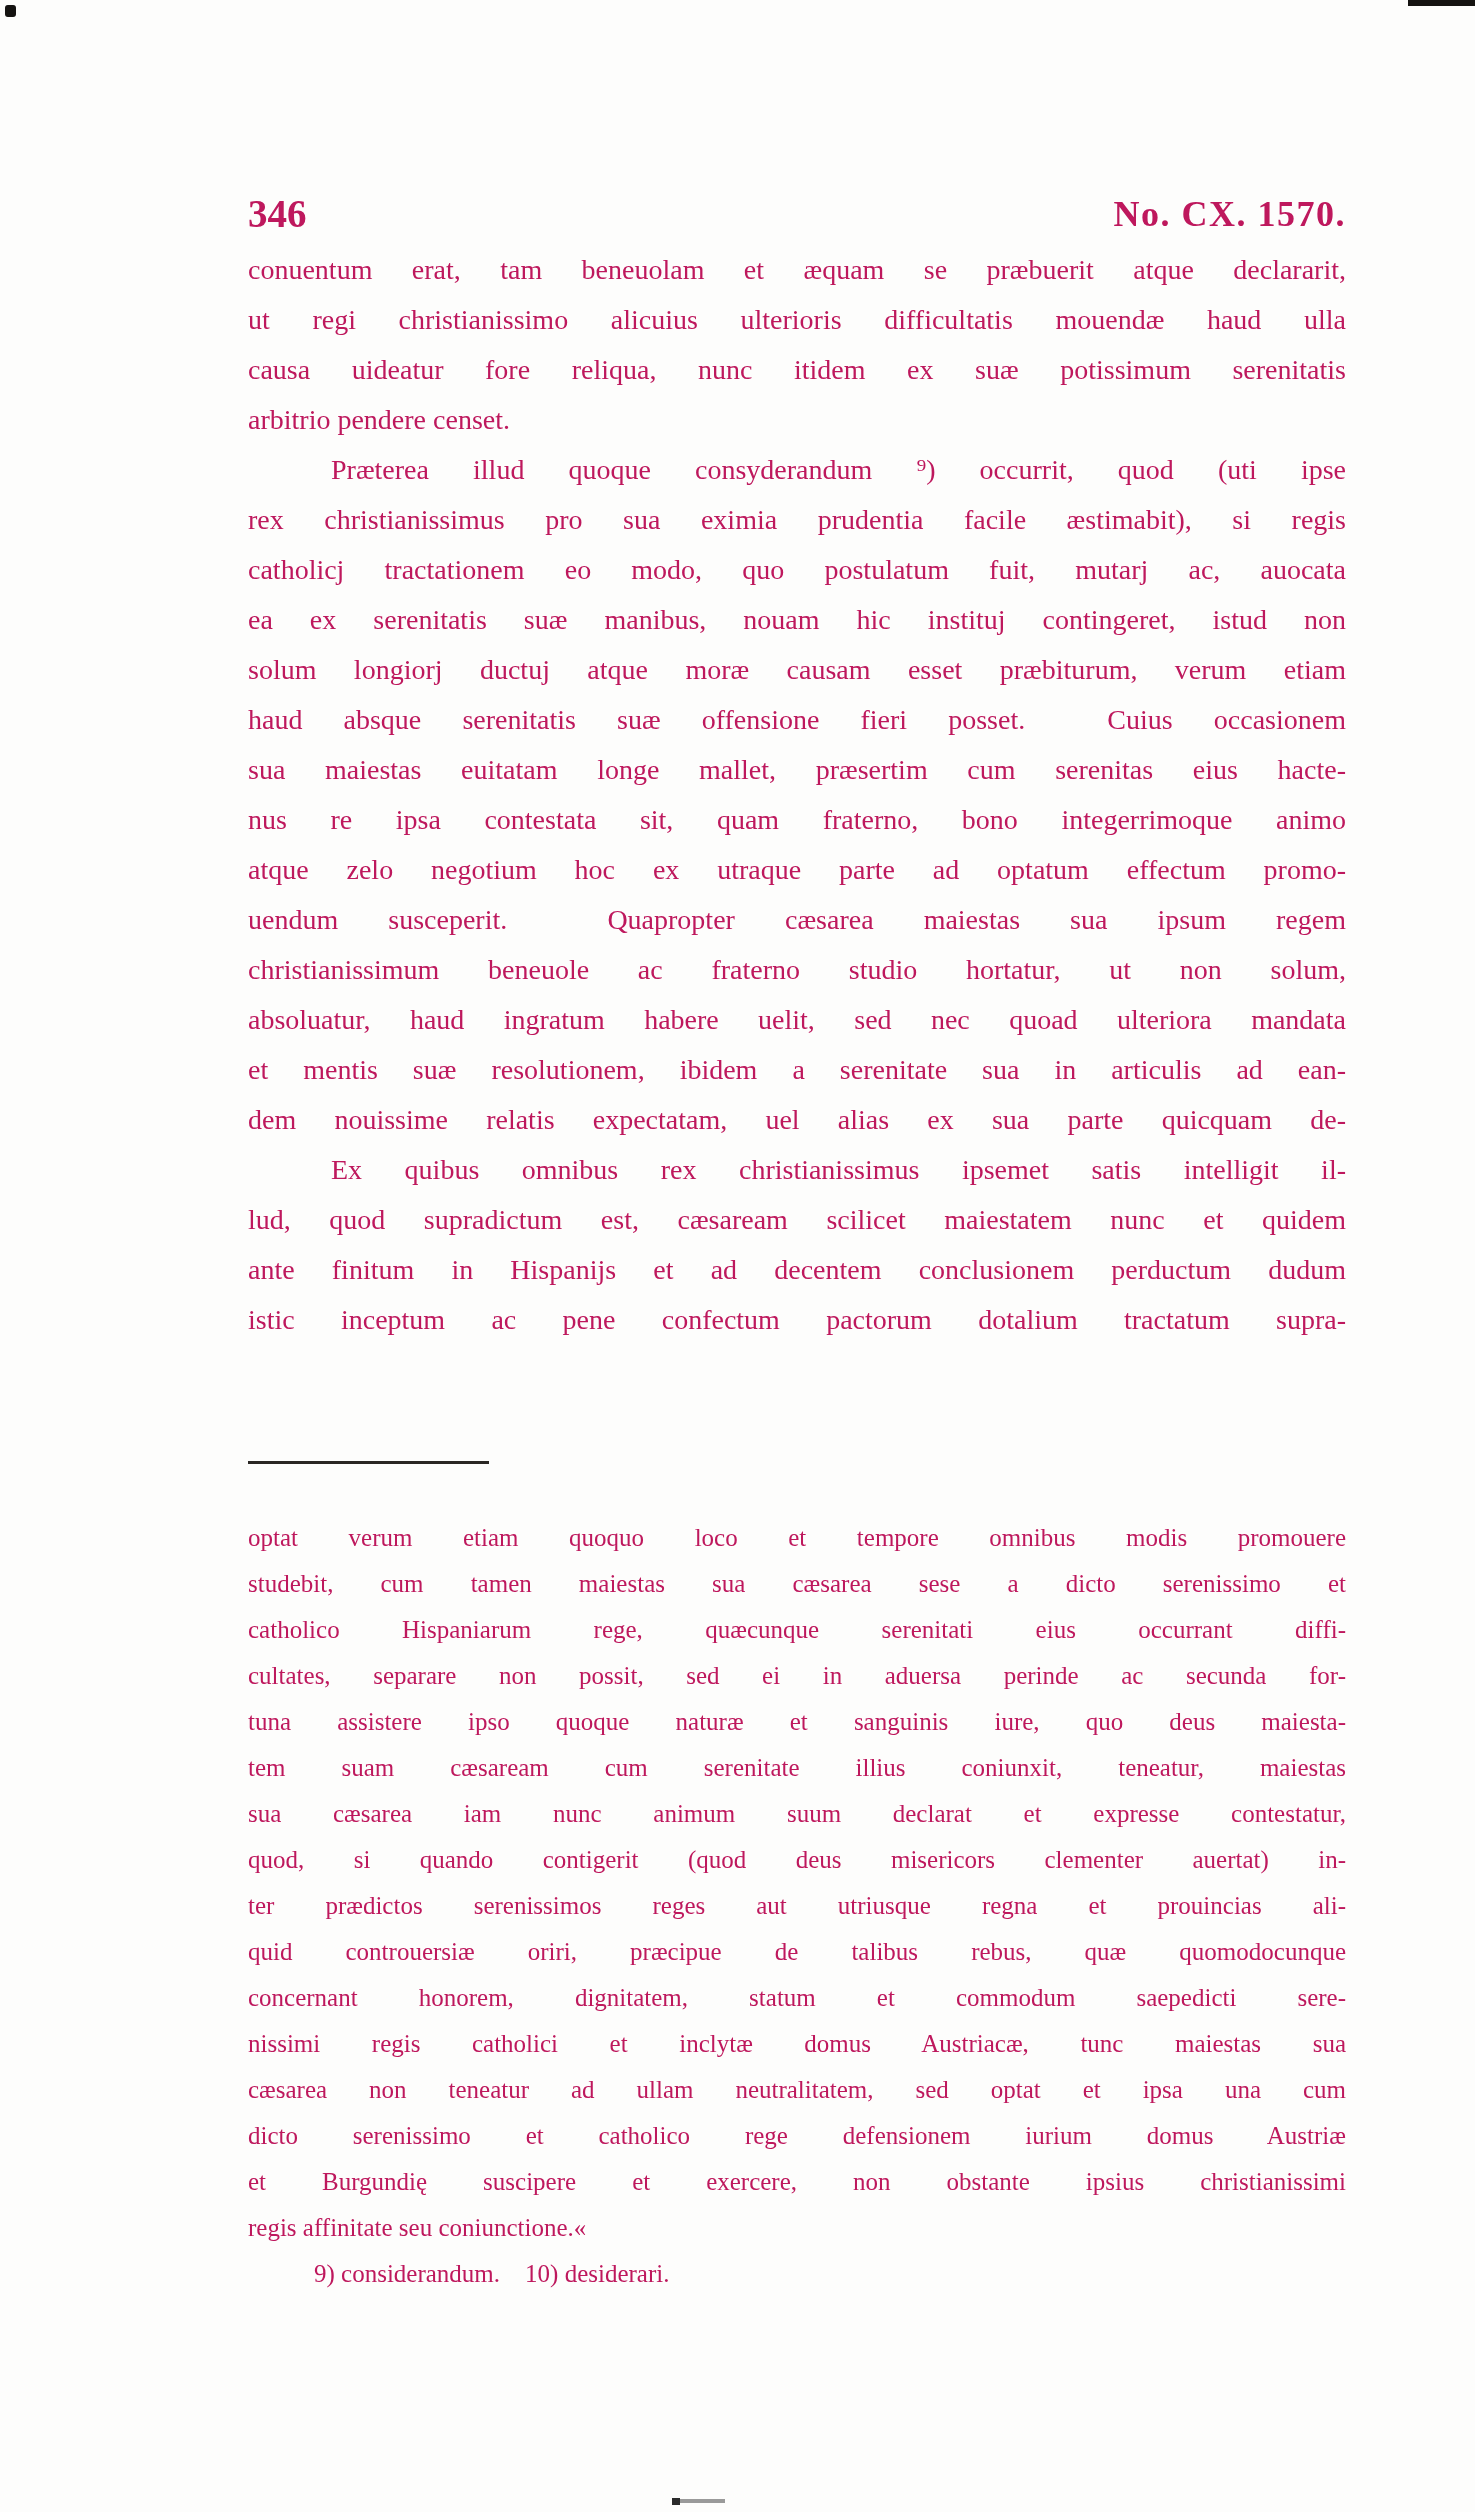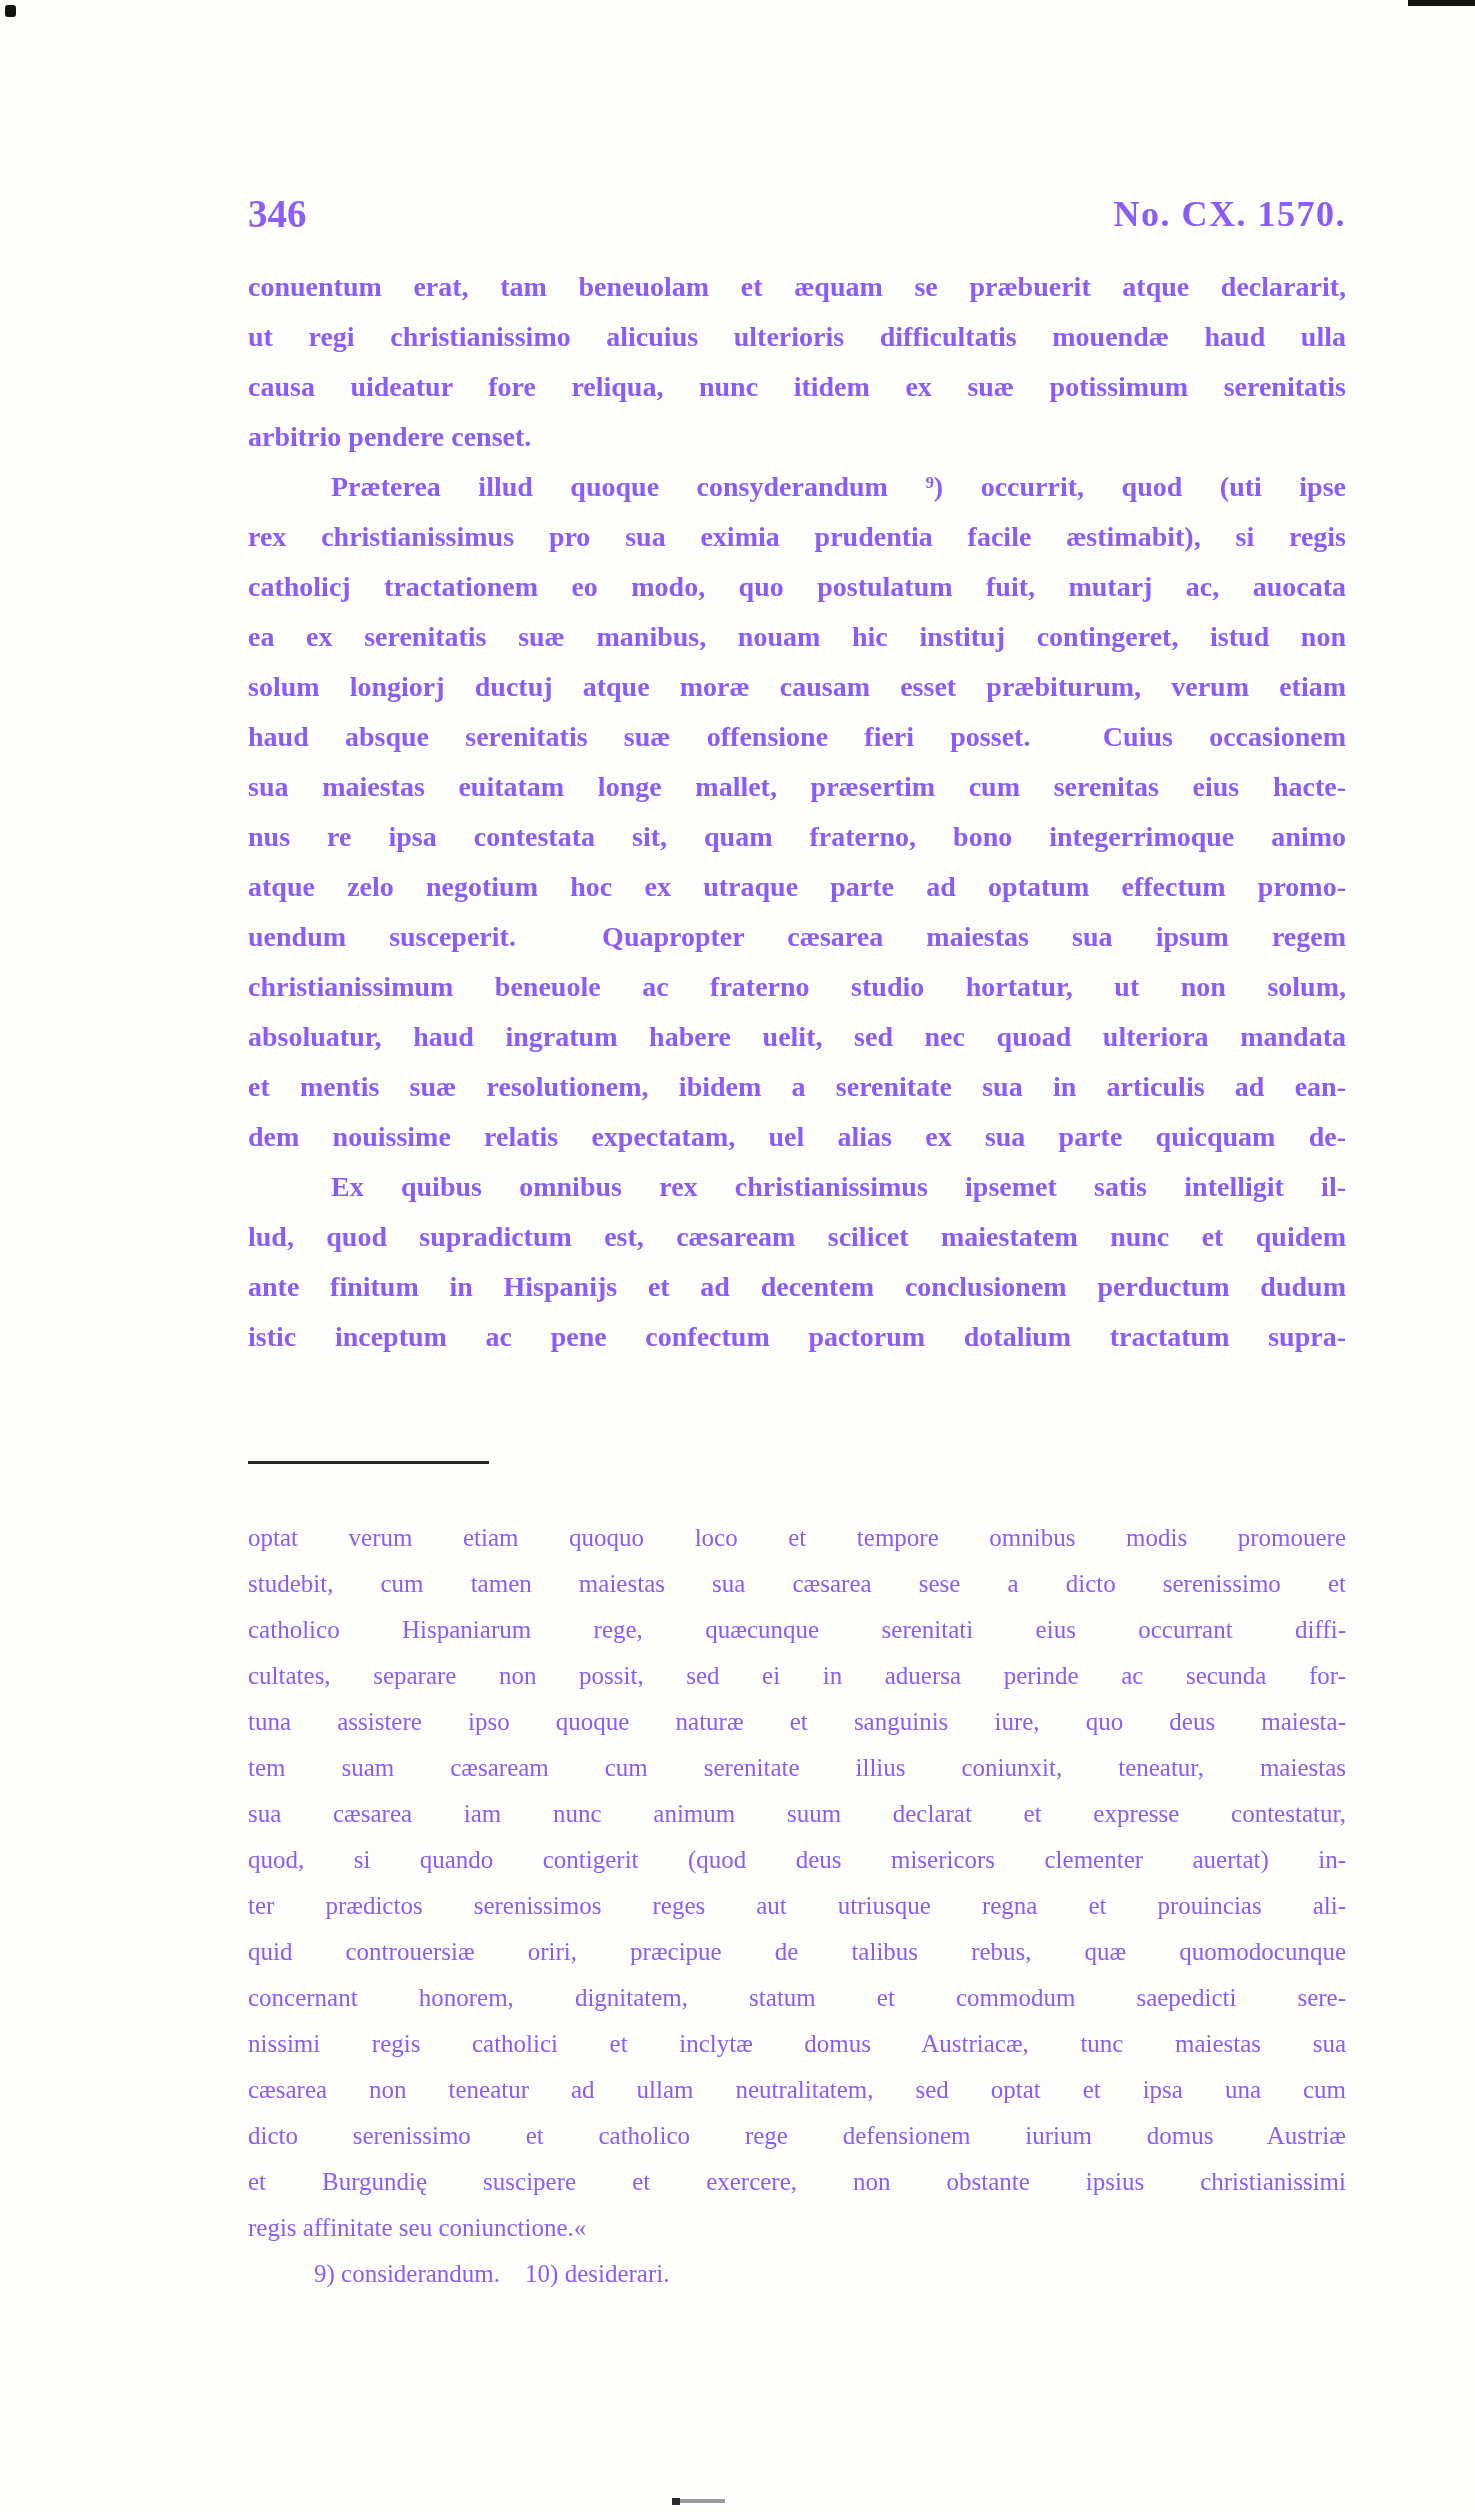--- a/index.html
+++ b/index.html
@@ -1,33 +1,33 @@
 <!DOCTYPE html>
 <html><head>
 <meta charset="utf-8">
 <style>
   html,body { margin:0; padding:0; background:#e8e8e8; }
   .page {
     position:relative;
     width:1476px; height:2512px;
     margin:0 auto;
     background:#fdfdfc;
-    color:#8b5cf6;
+    color:#be185d;
     font-family:"Liberation Serif","DejaVu Serif",serif;
     overflow:hidden;
   }
   .page-header { position:absolute; left:248px; top:191px; width:1098px; height:53px; }
   .page-num  { position:absolute; left:0; top:0; font-size:39px; font-weight:bold; }
   .doc-heading {
     position:absolute; left:0; right:0; top:1.9px;
     text-align:right; font-size:36px; font-weight:bold; letter-spacing:1.5px;
   }
   .body-text {
-    position:absolute; left:248px; top:262px; width:1098px;
-    font-size:28px; font-weight:bold; line-height:50px;
+    position:absolute; left:248px; top:245px; width:1098px;
+    font-size:28px; font-weight:normal; line-height:50px;
   }
   .footnote-text {
     position:absolute; left:248px; top:1515px; width:1098px;
     font-size:25px; font-weight:normal; line-height:46px;
   }
   .line { text-align:justify; text-align-last:justify; white-space:normal; }
   .line.end { text-align:center; text-align-last:left; }
   .body-text .line.ind { text-indent:83px; }
   .footnote-text .line.ind { text-indent:66px; }
   .footnote-rule {

